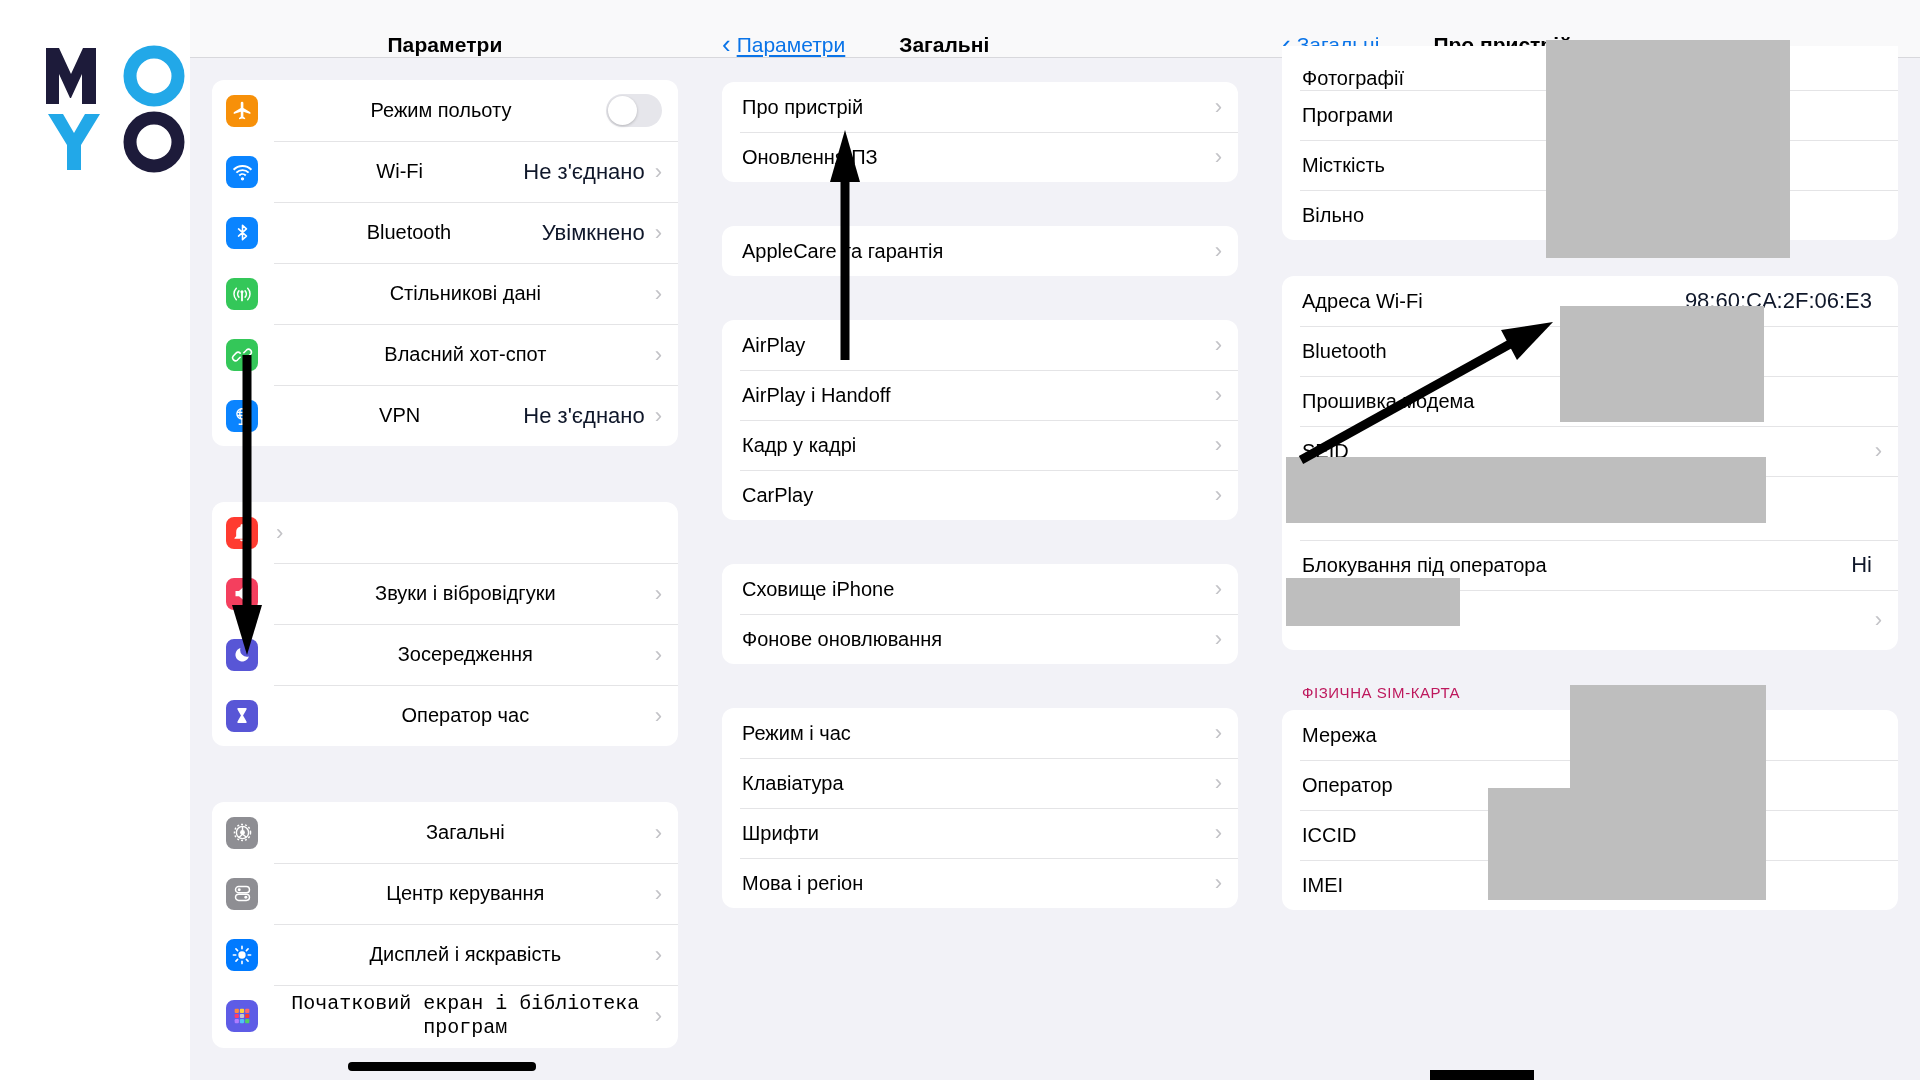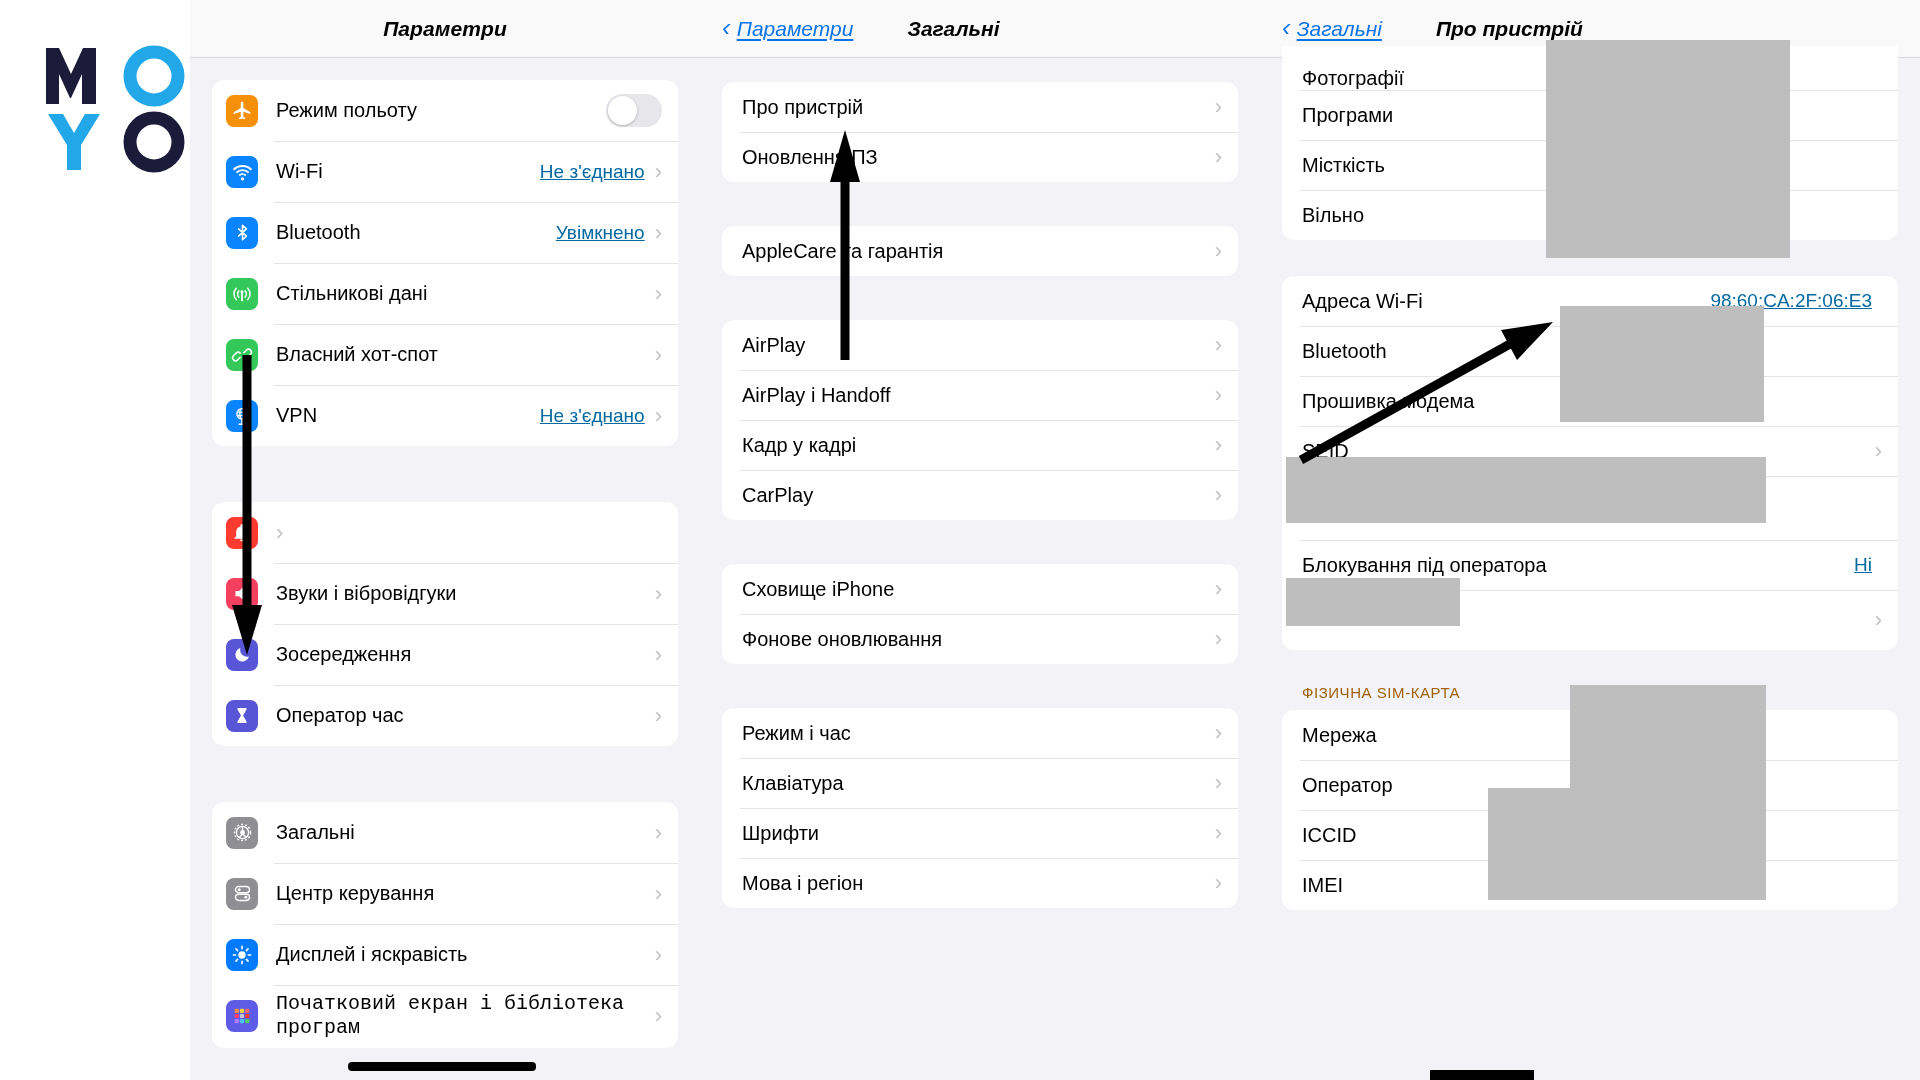--- a/index.html
+++ b/index.html
@@ -17,21 +17,21 @@
 
   
   .col { position: absolute; top: 0; height: 1080px; background: #f2f2f7; overflow: hidden; }
   .col-left   { left: 190px;  width: 510px; }
   .col-mid    { left: 700px;  width: 560px; }
   .col-right  { left: 1260px; width: 660px; }
 
   .navbar {
     position: relative; height: 58px; background: #f9f9f9e8;
     border-bottom: 1px solid #d8d8dc;
-    display: flex; align-items: center; font-style: italic;
+    display: flex; align-items: flex-end;
   }
   .navbar.center { justify-content: center; }
   .nav-title { font-size: 21px; font-weight: 700; color: #000; letter-spacing: .1px; }
   .nav-back {
     display: flex; align-items: center; gap: 6px;
     color: #0a74e8; font-size: 21px; margin-left: 22px; cursor: pointer;
   }
   .nav-back .chev { font-size: 26px; line-height: 1; font-weight: 500; margin-top: -3px; }
   .nav-back .lbl { text-decoration: underline; text-underline-offset: 3px; }
   .nav-mid-title { font-size: 21px; font-weight: 700; color: #000; margin-left: 54px; }
@@ -56,36 +56,36 @@
   .row.noicon { padding-left: 20px; min-height: 50px; }
 
   .ic {
     width: 32px; height: 32px; border-radius: 8px; flex: 0 0 32px;
     display: flex; align-items: center; justify-content: center;
     margin-right: 18px;
   }
   .ic svg { display:block; }
   .label { font-size: 20px; color: #000; flex: 1; line-height: 1.22; }
   .label.two { padding: 7px 0; font-family: Liberation Mono, monospace; }
-  .value { font-size: 19px; color: #0369a1; margin-right: 10px; white-space: nowrap; text-decoration: underline; }
+  .value { font-size: 22px; color: #0f172a; margin-right: 10px; white-space: nowrap; }
   .chev-r {
     flex: 0 0 auto; color: #c3c3c7; font-size: 22px; line-height: 1;
     font-weight: 500;
   }
   .toggle {
     width: 56px; height: 33px; border-radius: 17px; background: #e6e6eb;
     position: relative; flex: 0 0 auto;
   }
   .toggle::after {
     content: ""; position: absolute; left: 2px; top: 2px;
     width: 29px; height: 29px; border-radius: 50%;
     background: #fff; box-shadow: 0 1px 3px rgba(0,0,0,.22);
   }
   .section-hdr {
-    font-size: 15px; color: #a16207; letter-spacing: .55px;
+    font-size: 15px; color: #be185d; letter-spacing: .55px;
     padding: 0 0 9px 20px; text-transform: uppercase;
   }
 
   
   .redact { position: absolute; background: #bebebe; z-index: 6; }
 
   
   .arrow { position: absolute; z-index: 20; pointer-events: none; }
 
   .mono-ish { font-family: "Liberation Sans", "DejaVu Sans", sans-serif; }
@@ -105,21 +105,21 @@
       <path d="M6 76 h15 l11 19 l11 -19 h15 l-19 31 v25 h-14 v-25 z" fill="#22a8e8"></path>
 
       <circle cx="112" cy="104" r="24" fill="none" stroke="#1d1b3a" stroke-width="13"></circle>
     </svg>
   </div>
 
   <div class="col col-left">
     <div class="navbar center">
       <div class="nav-title">Параметри</div>
     </div>
-    <div class="scrollarea" style="padding-top:22px;">
+    <div class="scrollarea" style="padding-top:22px;text-align:center;">
 
       <div class="group">
         <div class="row">
           <div class="ic" style="background:#f79009">
             <svg width="21" height="21" viewBox="0 0 24 24" fill="#fff">
                 <path d="M21 16v-2l-8-5V3.5A1.5 1.5 0 0 0 11.5 2 1.5 1.5 0 0 0 10 3.5V9l-8 5v2l8-2.5V19l-2 1.5V22l3.5-1 3.5 1v-1.5L13 19v-5.5z"></path>
               </svg>
           </div>
           <div class="label">Режим польоту</div>
           <div class="toggle"></div>

